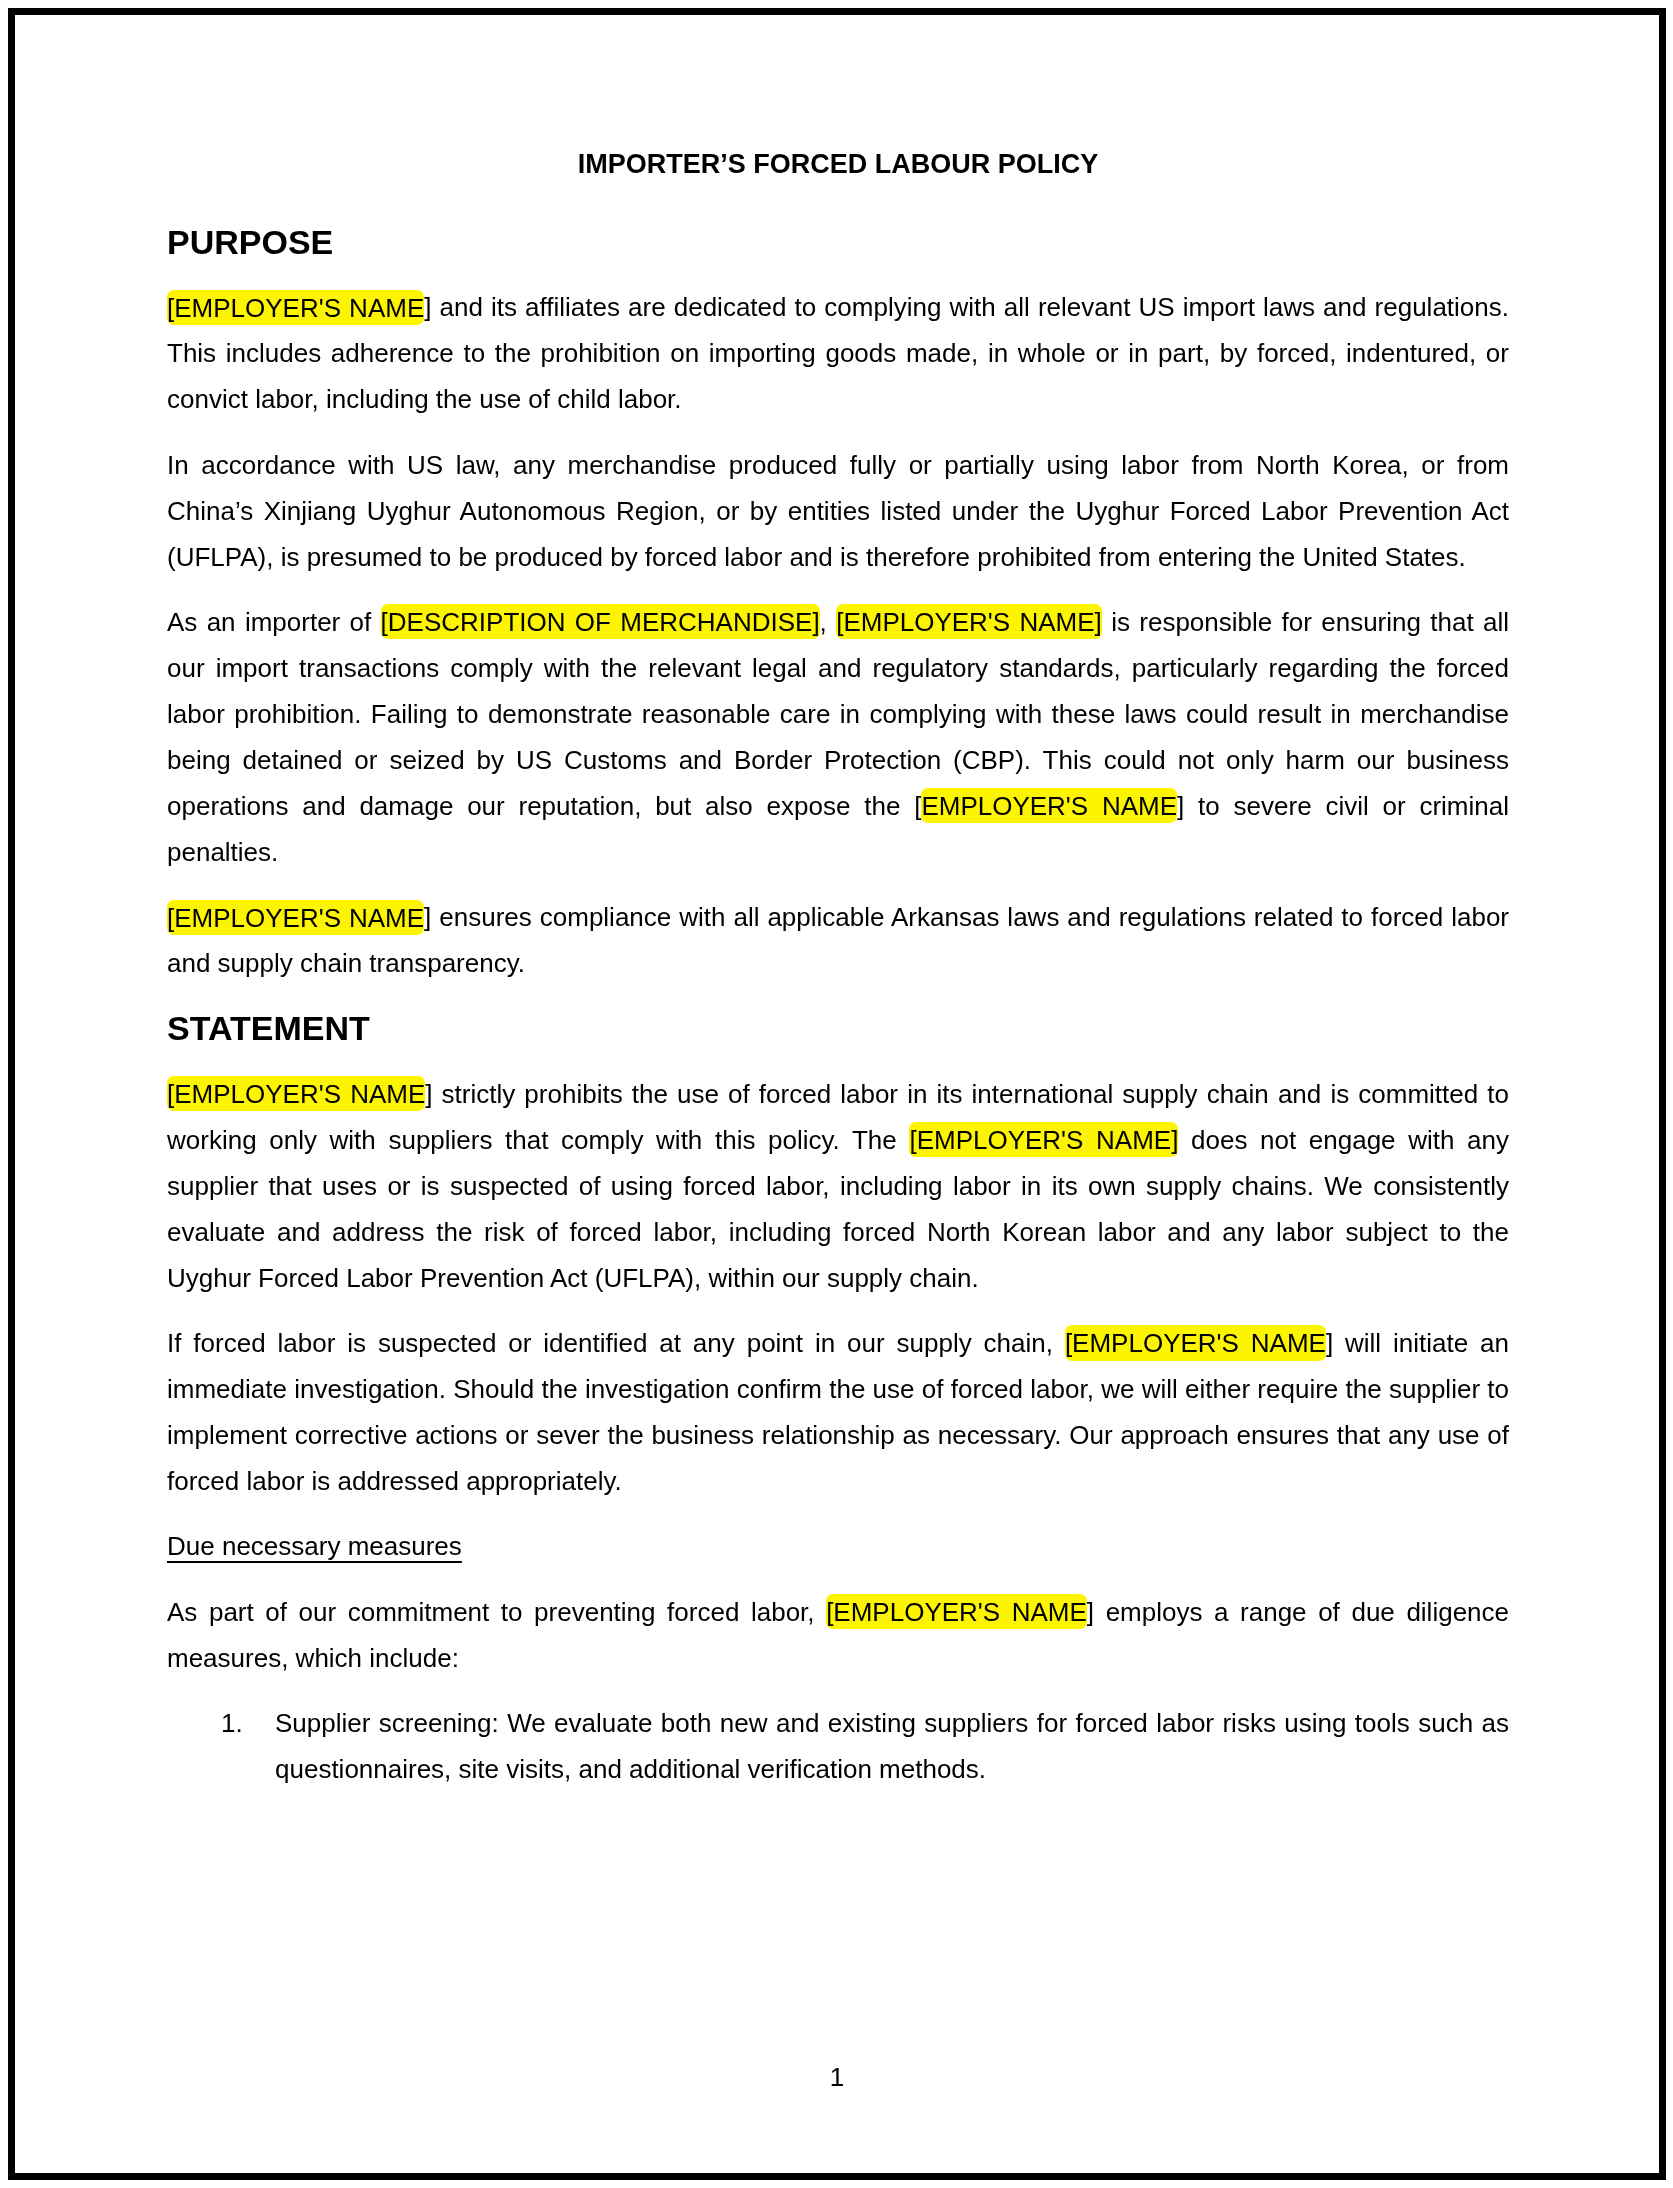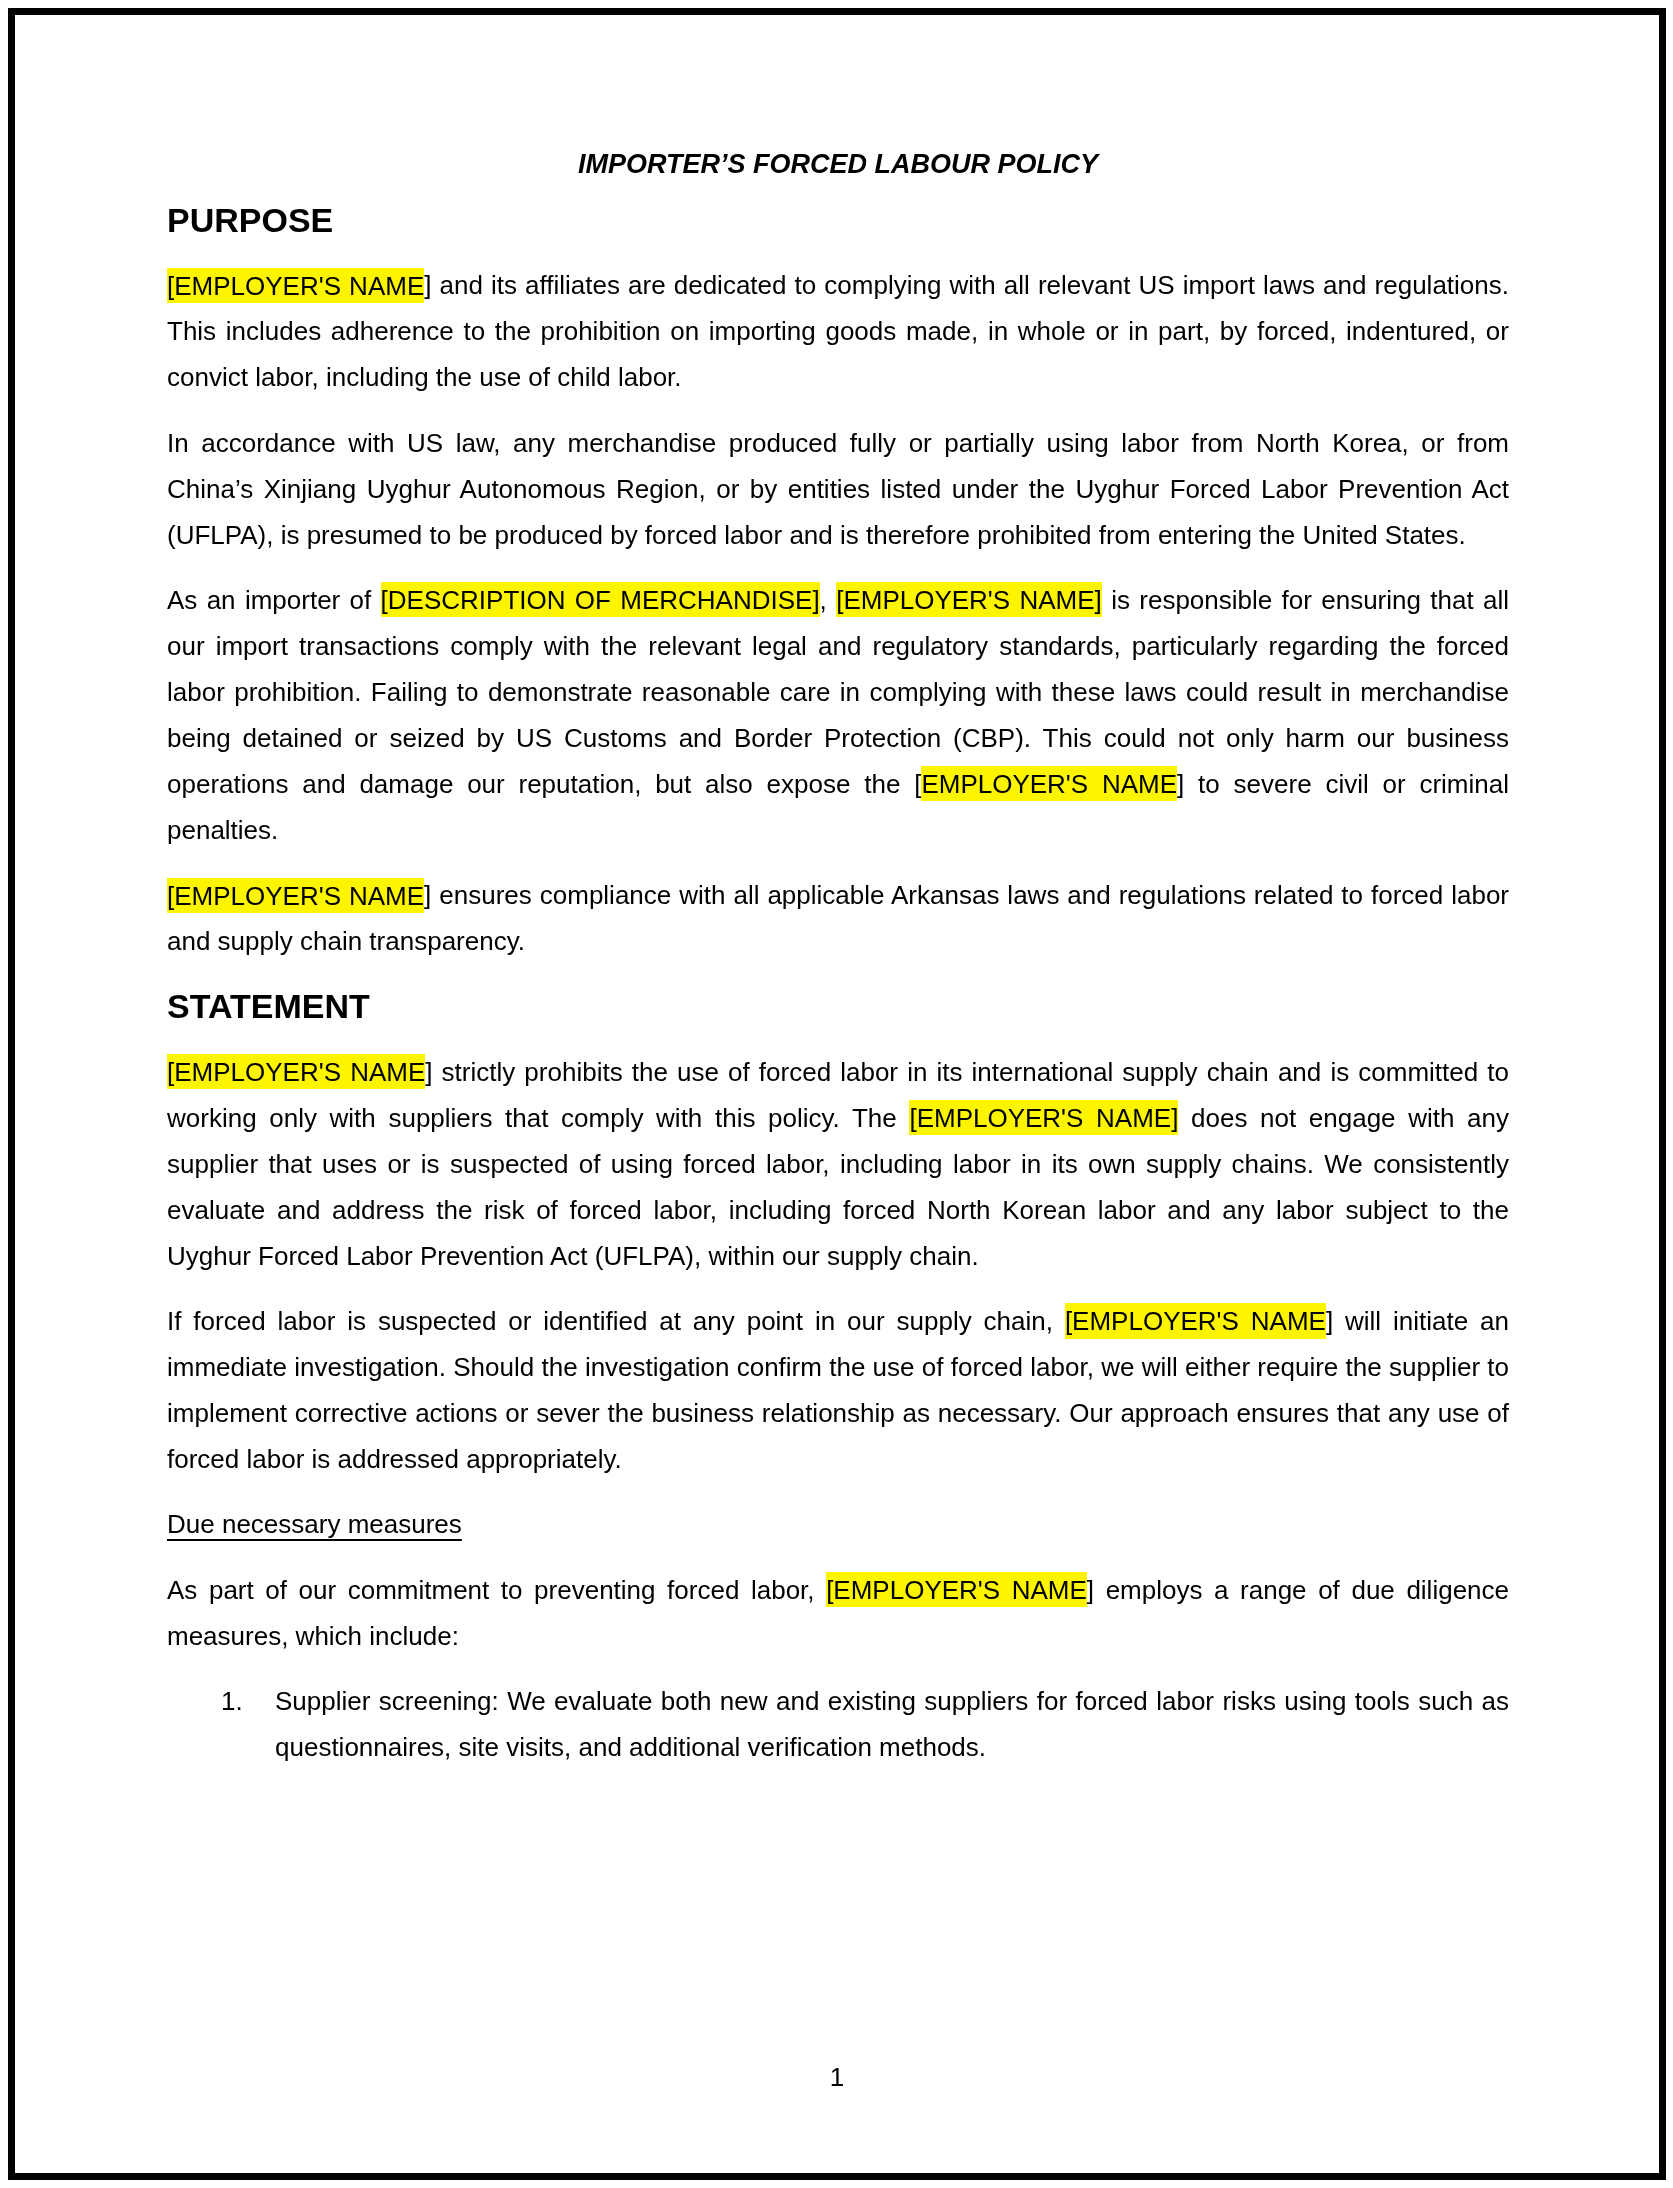--- a/index.html
+++ b/index.html
@@ -24,22 +24,21 @@
   }
   .content {
     position: relative;
     padding: 147px 165px 0 167px;
   }
   .doc-title {
     text-align: center;
     font-weight: bold;
     font-size: 27px;
     line-height: 35px;
-    margin: 0 0 15px 0;
-    font-style: italic;
+    margin: 0 0 37px 0;
   }
   .h1 {
     font-weight: bold;
     font-size: 34px;
     line-height: 46px;
     margin: 0 0 19.3px 0;
   }
   .subhead {
     font-size: 26px;
     line-height: 46px;
@@ -50,20 +49,21 @@
   }
   p.para {
     font-size: 26px;
     line-height: 46px;
     text-align: justify;
     margin: 0 0 19.3px 0;
   }
   .hl {
     background-color: var(--hl, #fdf500);
     padding: 2.6px 0;
+    border-radius: 7px;
   }
   .olist {
     margin: 5.3px 0 19.3px 0;
   }
   .olist-item {
     display: flex;
     font-size: 26px;
     line-height: 46px;
   }
   .olist-num {

